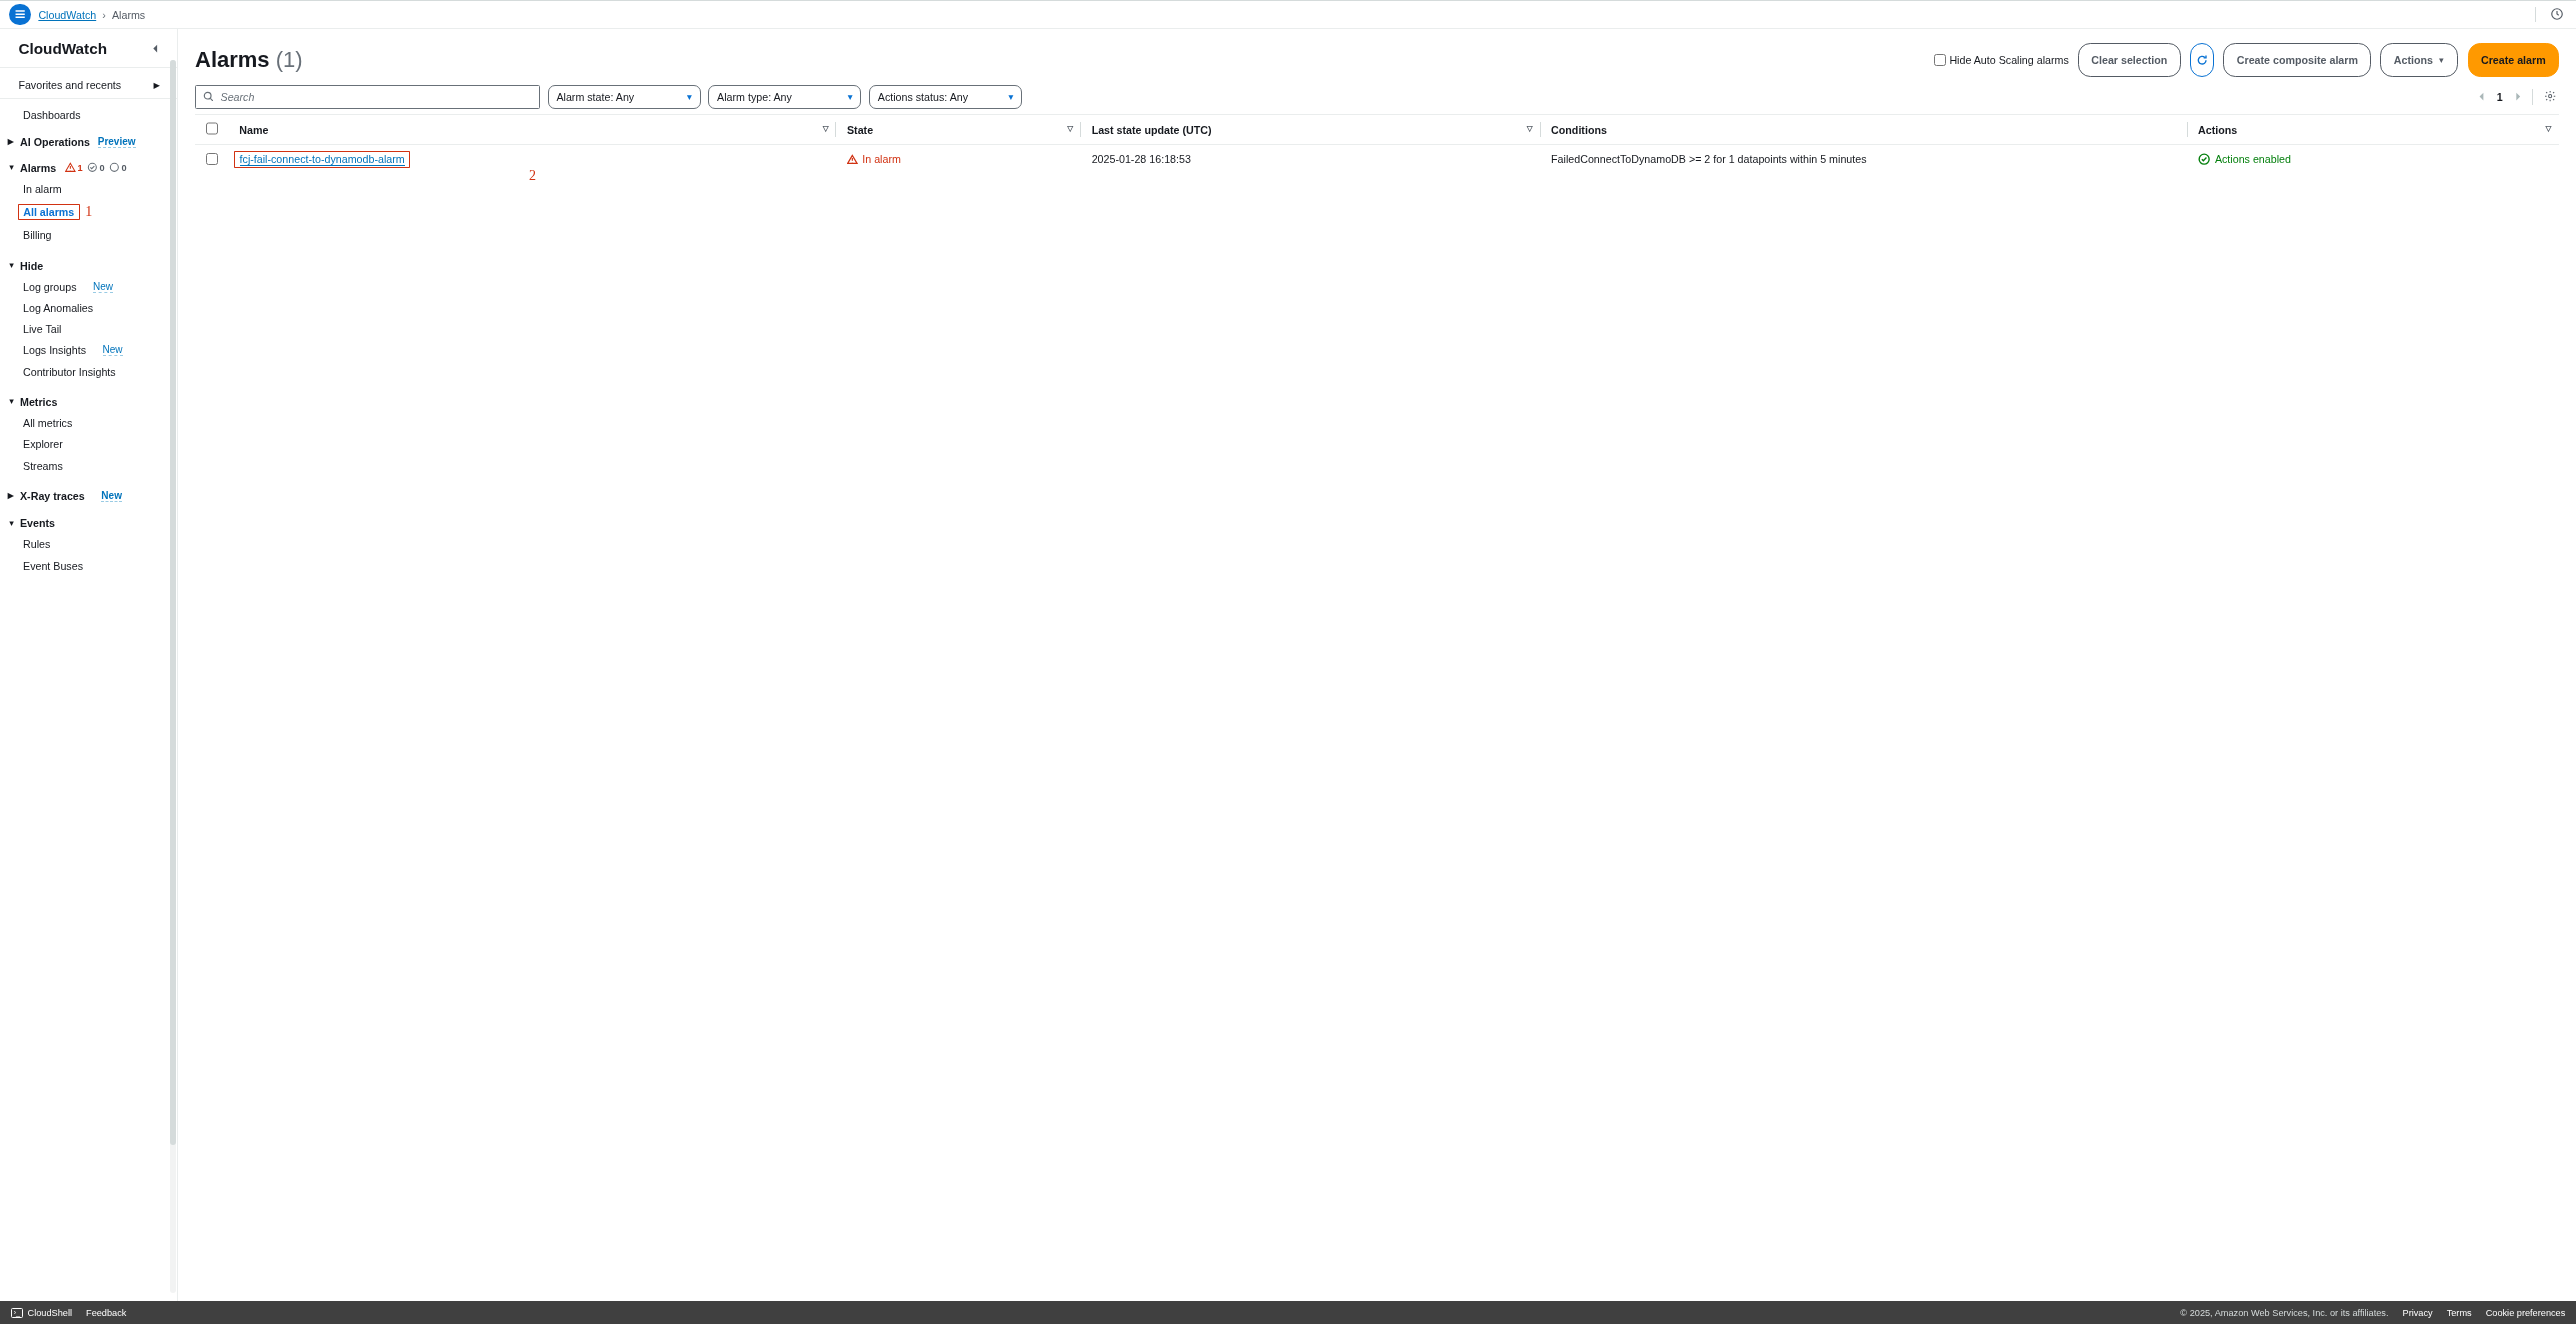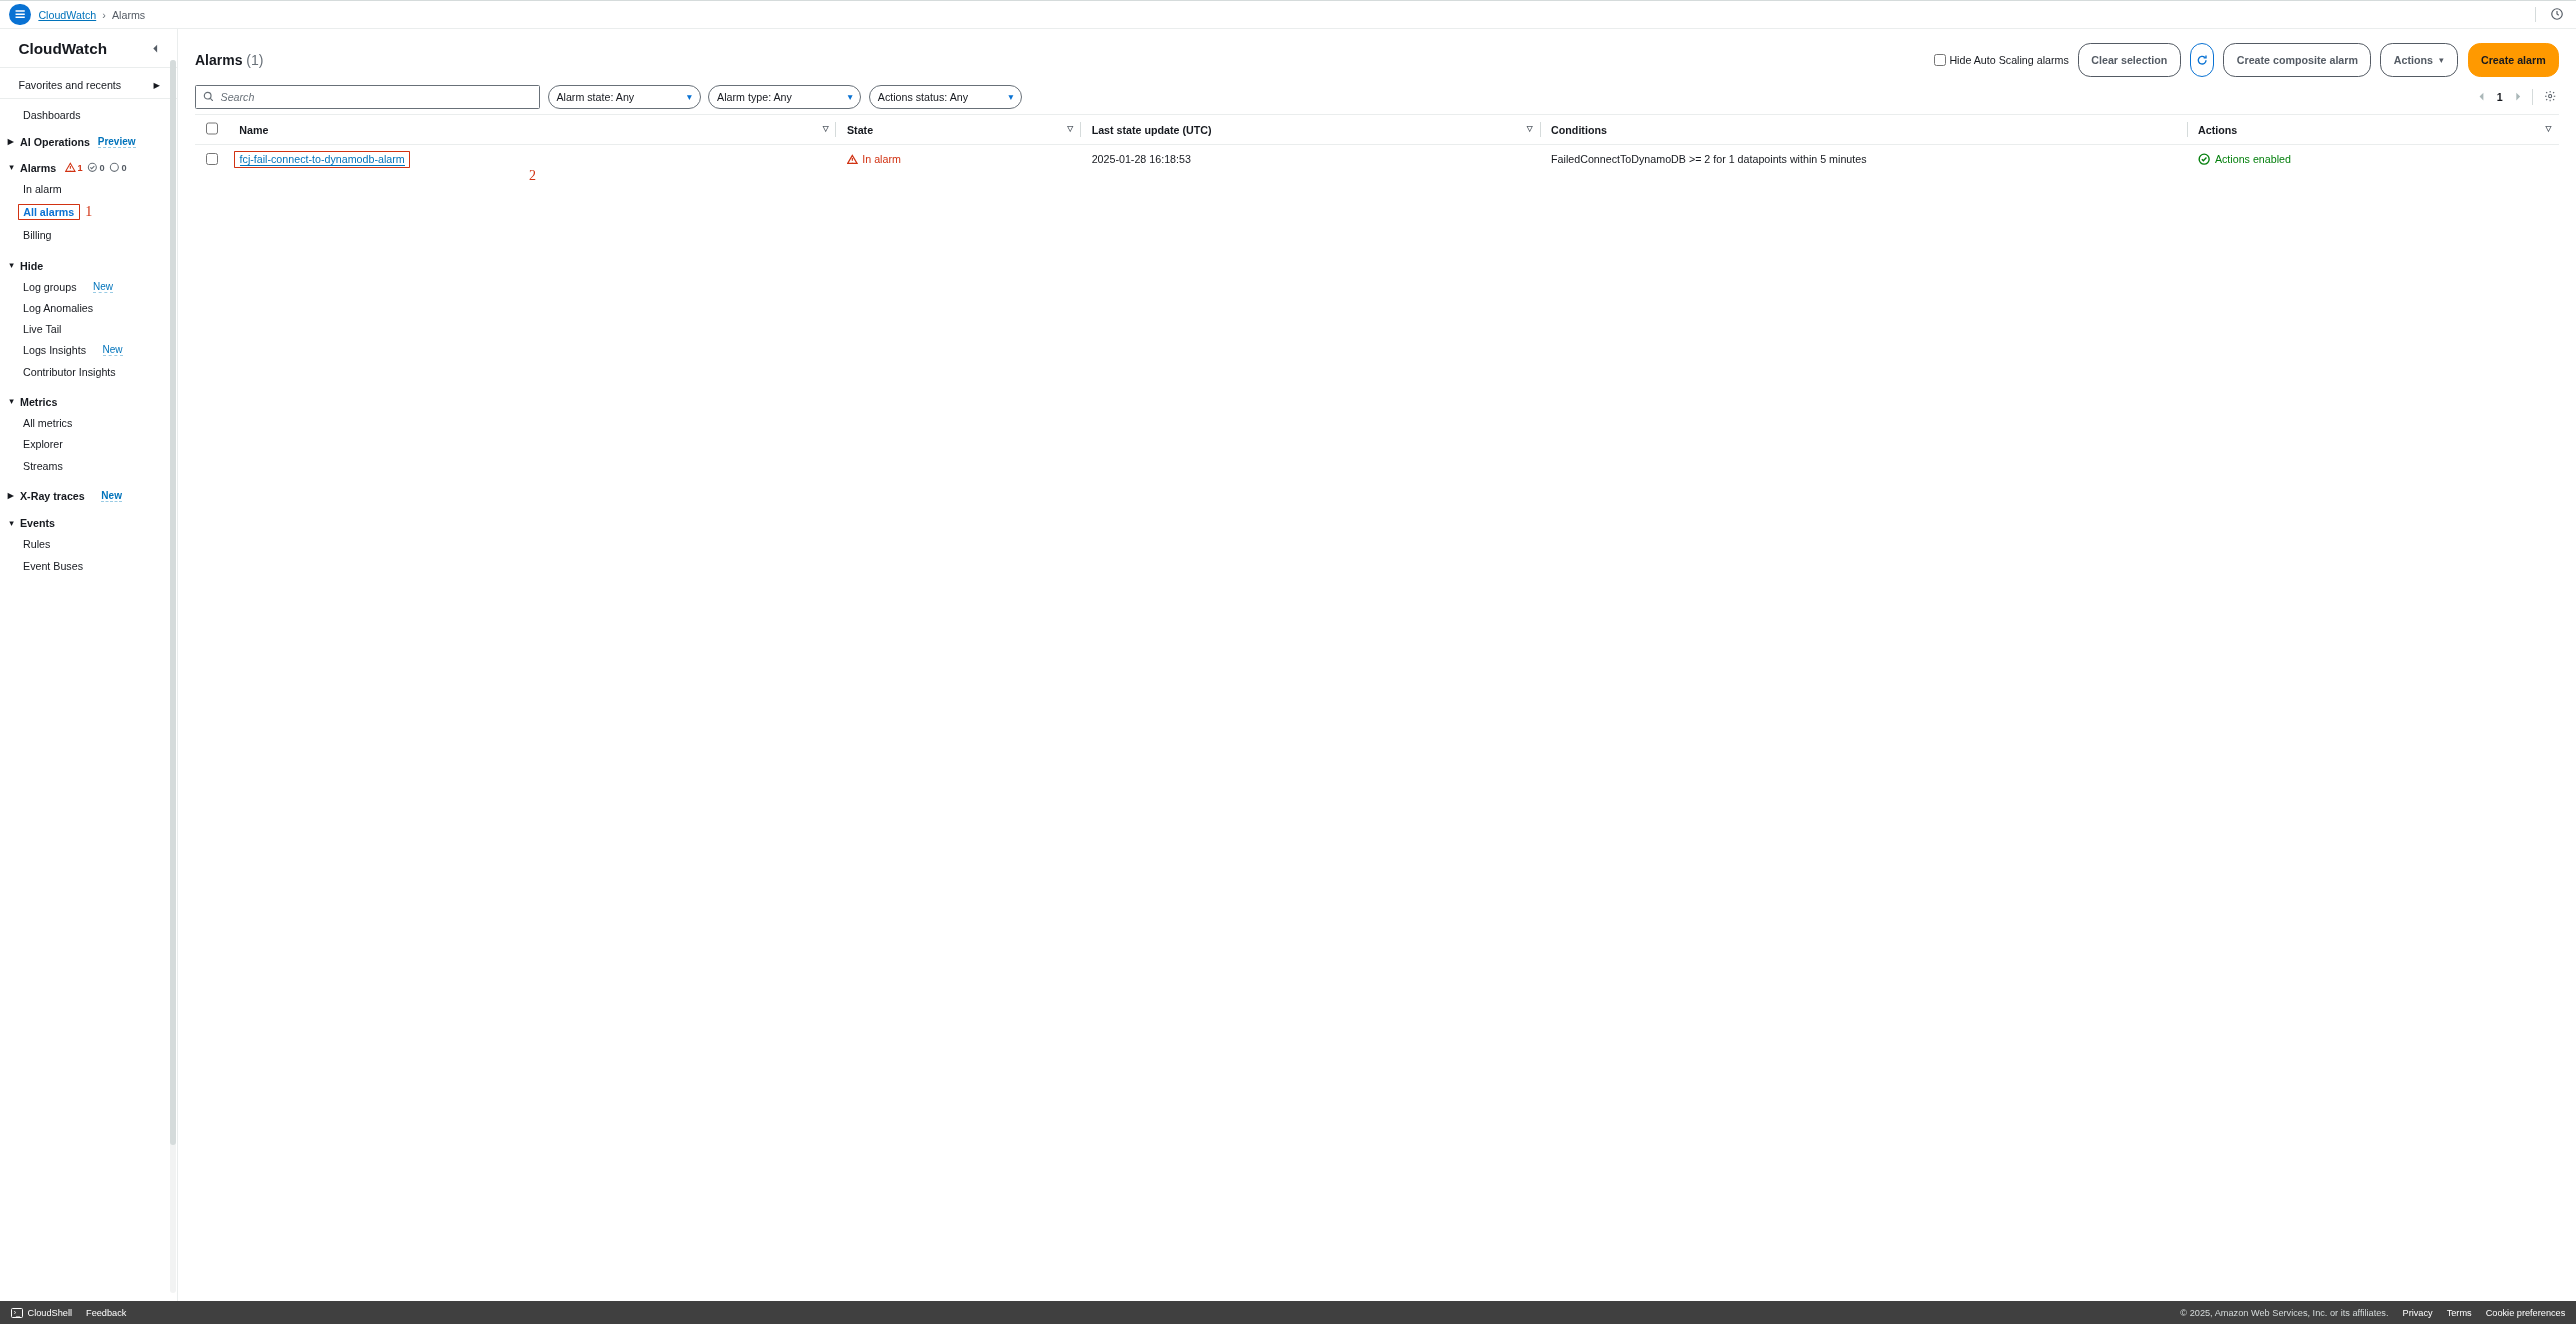--- a/index.html
+++ b/index.html
@@ -39,37 +39,37 @@
 .alarm-counts .cnt { display: inline-flex; align-items: center; gap: 1.5px; color: #545b64; }
 .alarm-counts .cnt.red { color: #d13212; }
 .tri-ico { width: 10.7px; height: 10.7px; }
 
 
 .annot { color: #d13212; font-size: 14px; font-family: Georgia, 'Times New Roman', serif; margin-left: 6.1px; font-weight: 400; }
 
 
 .main { flex: 1; padding: 14px 17px; overflow: auto; }
 .page-header { display: flex; align-items: center; gap: 9.2px; flex-wrap: wrap; margin-bottom: 7.7px; }
-.page-header h2 { font-size: 14px; font-weight: 700; }
+.page-header h2 { font-size: 22px; font-weight: 700; }
 .page-header h2 .count { color: #687078; font-weight: 400; }
 .page-header .grow { flex: 1; }
 .hide-auto { display: flex; align-items: center; gap: 3px; font-size: 10.7px; color: #16191f; }
 .hide-auto input { width: 12.3px; height: 12.3px; }
 .btn { height: 34px; padding: 0 12.3px; border: 0.8px solid #545b64; border-radius: 12.3px; background: #fff; color: #545b64; font-weight: 700; font-size: 10.7px; cursor: pointer; display: inline-flex; align-items: center; gap: 4.6px; }
 .btn.primary { background: #ff9900; color: #16191f; border-color: #ff9900; }
 .btn.icon { width: 24.5px; padding: 0; justify-content: center; border-color: #0972d3; color: #0972d3; }
 .btn .dd { font-size: 7.7px; color: #545b64; }
 
 
 .filter-row { display: flex; gap: 7.7px; margin-bottom: 4.6px; }
 .search-wrap { position: relative; flex: 0 0 345px; }
 .search-wrap input { width: 100%; height: 24.5px; border: 0.8px solid #687078; border-radius: 1.5px; padding: 0 7.7px 0 24.5px; font-size: 10.7px; }
 .search-wrap input::placeholder { font-style: italic; color: #687078; }
 .search-wrap .sicon { position: absolute; left: 7.7px; top: 6.1px; color: #687078; }
-.select { height: 24.5px; border: 0.8px solid #687078; border-radius: 12px; padding: 0 21.5px 0 7.7px; background: #fff; display: flex; align-items: center; position: relative; min-width: 153px; cursor: pointer; }
+.select { height: 24.5px; border: 0.8px solid #687078; border-radius: 7px; padding: 0 21.5px 0 7.7px; background: #fff; display: flex; align-items: center; position: relative; min-width: 153px; cursor: pointer; }
 .select .sel-caret { position: absolute; right: 6.1px; color: #0972d3; font-size: 8.4px; }
 .pager { display: flex; align-items: center; gap: 7.7px; margin-left: auto; }
 .pager .pg-btn { color: #aab7b8; padding: 3.1px; cursor: pointer; }
 .pager .pg-num { font-weight: 700; }
 .gear-btn { color: #545b64; cursor: pointer; padding: 3.1px; }
 
 
 .tbl { width: 100%; border-collapse: collapse; }
 .tbl th { text-align: left; font-weight: 700; font-size: 10.7px; padding: 7.7px 10.7px; border-top: 0.8px solid #eaeded; border-bottom: 0.8px solid #eaeded; position: relative; }
 .tbl th .sort { position: absolute; right: 7.7px; top: 9.2px; color: #545b64; font-size: 7.7px; }

